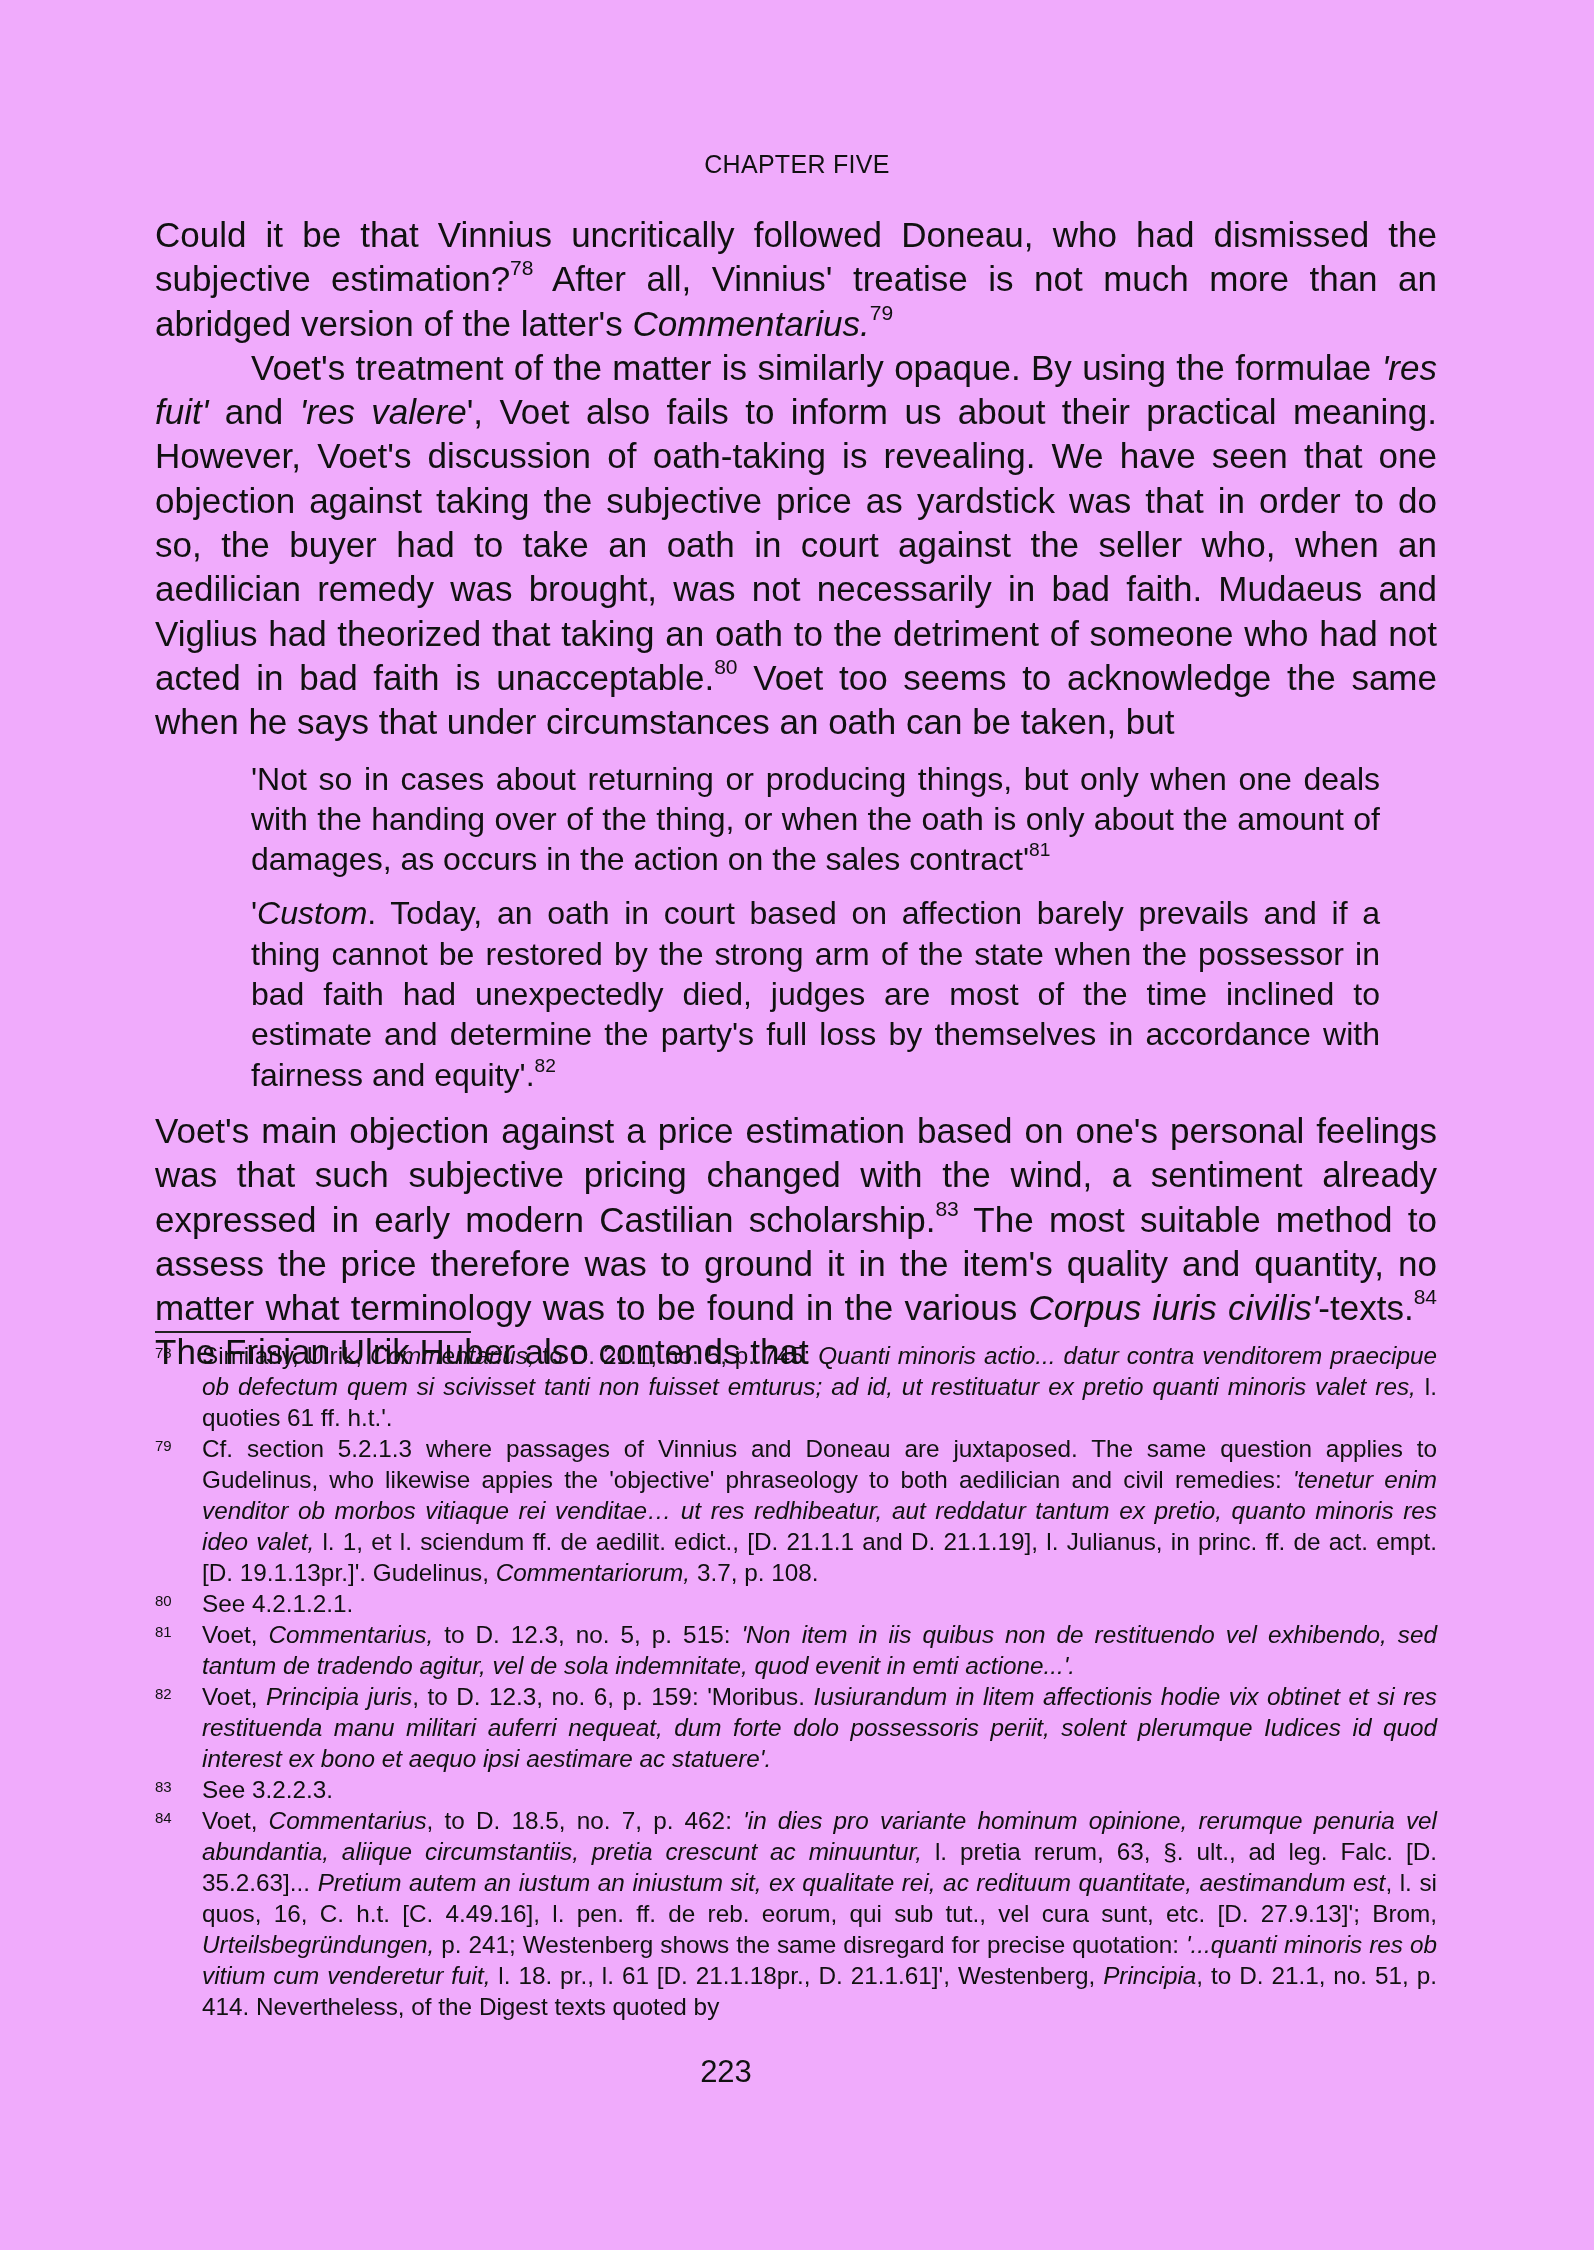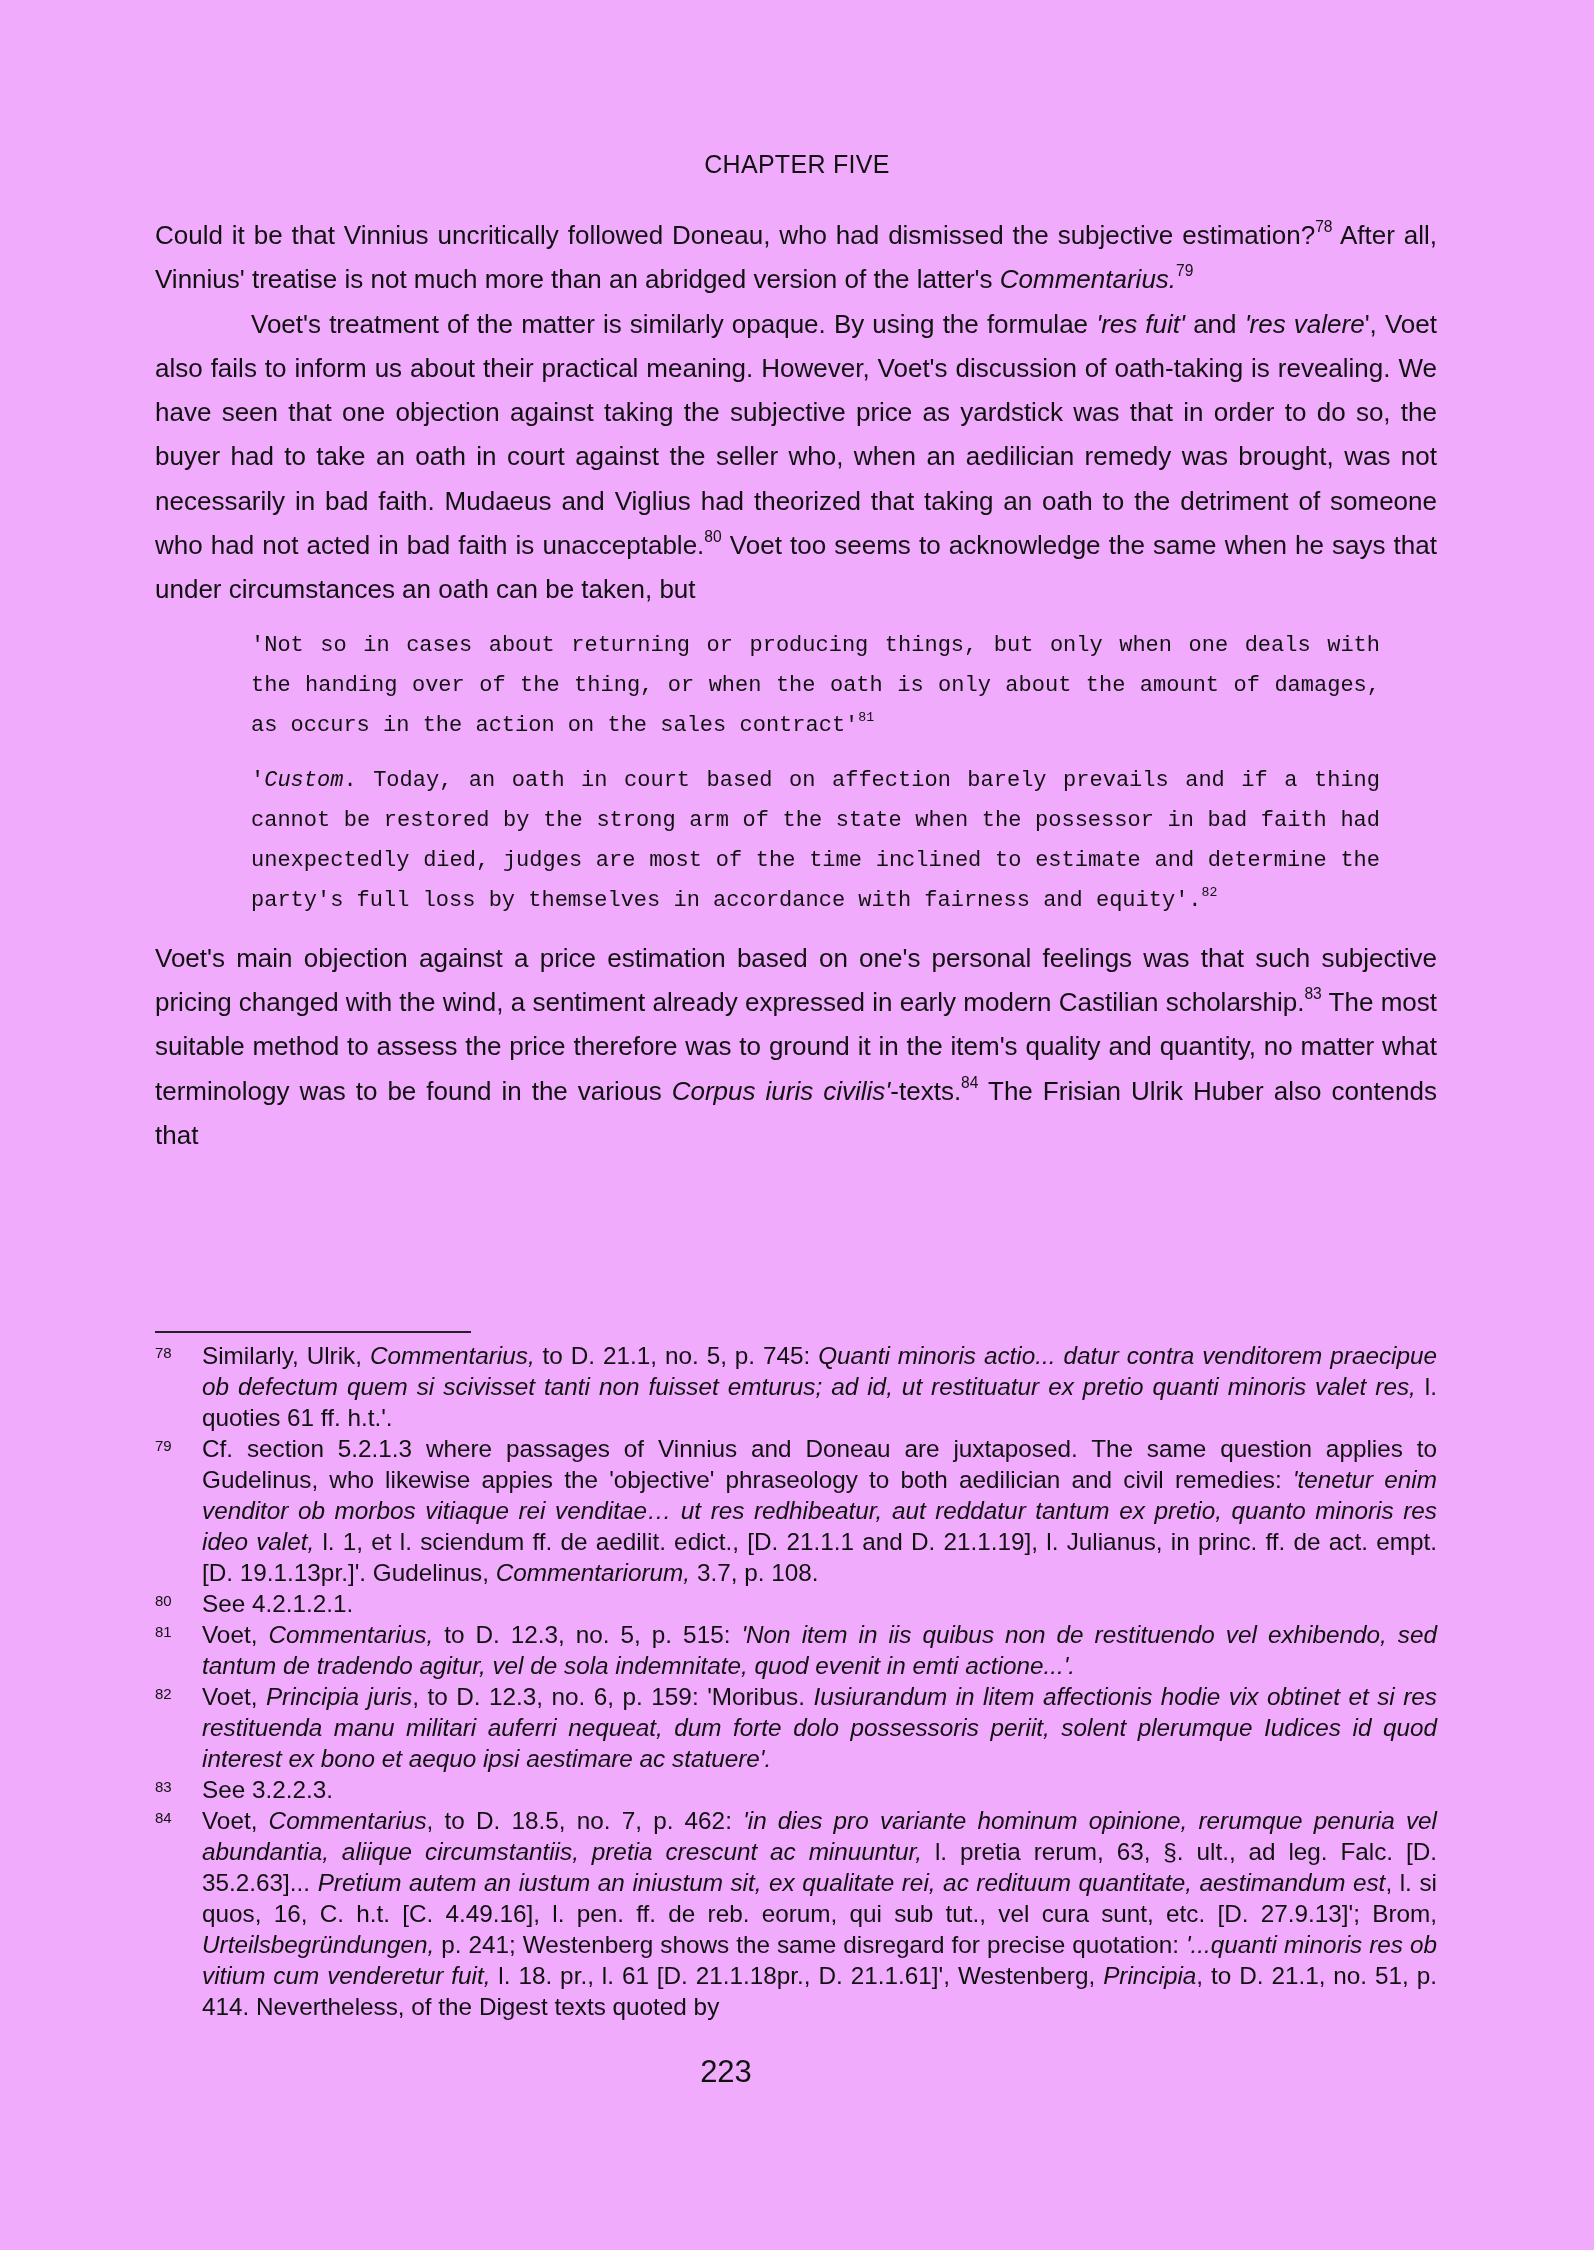--- a/index.html
+++ b/index.html
@@ -2,24 +2,24 @@
 <html><head>
 <meta charset="utf-8">
 <style>
   html, body { margin: 0; padding: 0; background: #ffffff; }
   body { width: 1594px; height: 2250px; position: relative; overflow: hidden; color: #111111;
          font-family: "Liberation Sans", "DejaVu Sans", sans-serif; }
   .page { position: absolute; left: 0; top: 0; width: 1594px; height: 2250px; background: #f0abfc; }
   .running-head { position: absolute; top: 150px; left: 0; width: 1594px; text-align: center;
                   font-size: 25px; letter-spacing: 0.3px; }
   .body-text { position: absolute; left: 155px; top: 213px; width: 1282px; }
-  .para { font-size: 26px; line-height: 44.3px; text-align: justify; margin: 0; }
+  .para { font-size: 35px; line-height: 44.3px; text-align: justify; margin: 0; }
   .para.indent { text-indent: 96px; }
   .para.last-nojust { text-align-last: left; }
-  .bq { margin: 14px 57px 14px 96px; font-size: 22px; line-height: 40.3px; text-align: justify; font-family: Liberation Mono, monospace; }
+  .bq { margin: 14px 57px 14px 96px; font-size: 32px; line-height: 40.3px; text-align: justify; }
   .bq + .para { margin-top: 0; }
   .sup { font-size: 0.6em; vertical-align: 0.75em; line-height: 0; }
   .it { font-style: italic; }
   .fn-rule { position: absolute; left: 155px; top: 1331px; width: 316px; height: 2px; background: #222222; }
   .footnotes { position: absolute; left: 155px; top: 1340px; width: 1282px; }
   .fn { display: flex; font-size: 24.3px; line-height: 31px; }
   .fn-num { width: 47px; flex: 0 0 47px; font-size: 15px; line-height: 22px; padding-top: 2px; }
   .fn-text { flex: 1; text-align: justify; }
   .page-number { position: absolute; top: 2054px; left: 0; width: 1452px; text-align: center; font-size: 31px; }
 </style>

